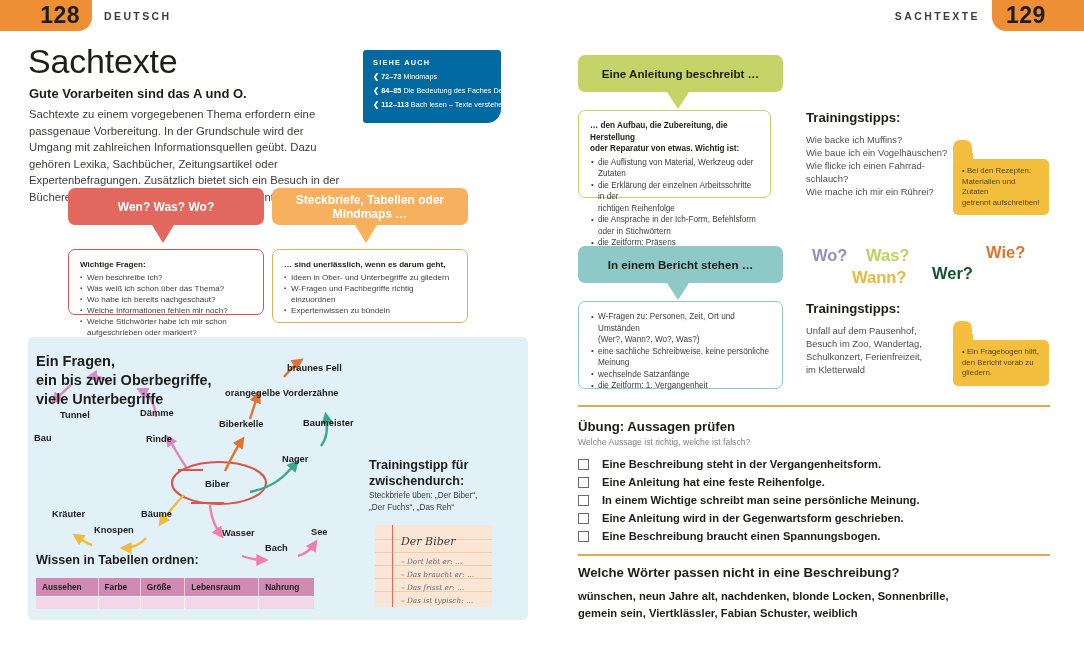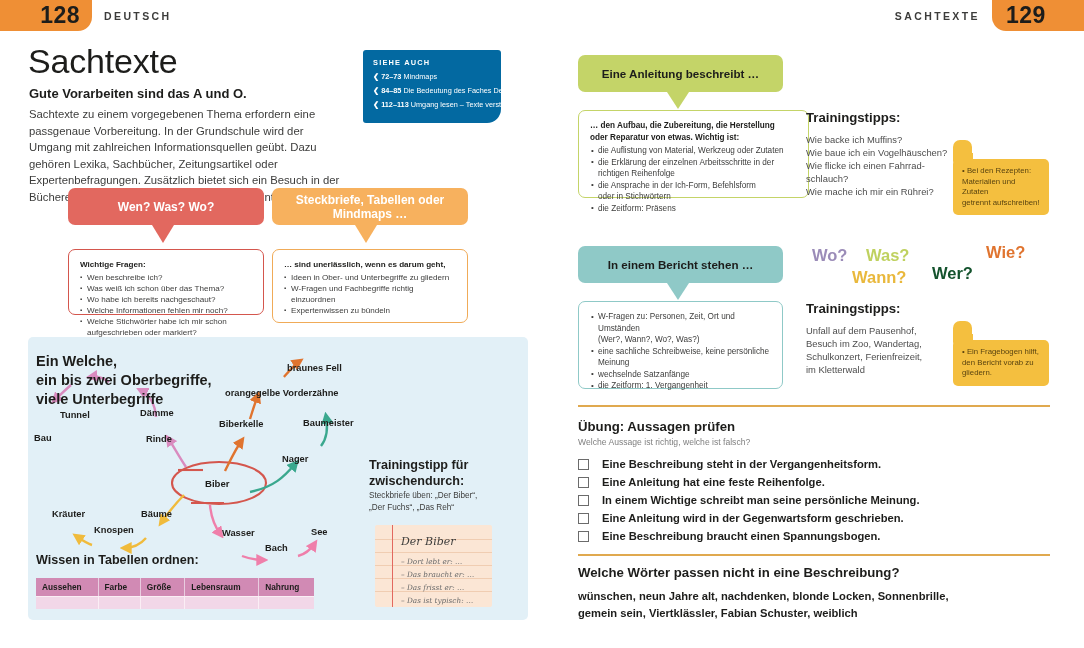--- a/index.html
+++ b/index.html
@@ -183,21 +183,21 @@
   .r-arr-teal {
     position:absolute; left:667px; top:283px; width:0;height:0;
     border-left:11px solid transparent; border-right:11px solid transparent;
     border-top:17px solid #8fc9c7;
   }
   .r-arr-teal-stem { position:absolute; left:673px; top:283px; width:10px; height:8px; background:#8fc9c7;}
 
   .r-body {
     position:absolute; background:#fff; border-radius:7px; padding:9px 11px 9px 11px;
   }
-  .r-body.green { left:578px; top:110px; width:231px; height:88px; border:1.3px solid #c4d468; }
+  .r-body.green { left:578px; top:110px; width:193px; height:88px; border:1.3px solid #c4d468; }
   .r-body.teal  { left:578px; top:301px; width:205px; height:88px; border:1.3px solid #8fc9c7; }
   .r-body .bt { font-size:8.2px; font-weight:bold; color:#1d1d1b; line-height:11.5px; margin-bottom:2px;}
   .r-body ul { margin:0; padding:0; list-style:none; }
   .r-body li { font-size:8.2px; color:#3c3c3b; line-height:11.5px; padding-left:8px; position:relative; }
   .r-body li:before { content:"\2022"; position:absolute; left:1px; top:-0.5px; font-size:8px; color:#3c3c3b;}
   .r-body li.cont:before { content:""; }
 
   .tt-title { position:absolute; font-size:13.2px; font-weight:bold; color:#1d1d1b; }
   .tt-body  { position:absolute; font-size:9.4px; line-height:13px; color:#4d4d4d; }
 
@@ -252,21 +252,21 @@
     <div class="sa-row">
       <span class="sa-chev">❮</span><b>72–73</b>
       <span>Mindmaps</span>
     </div>
     <div class="sa-row">
       <span class="sa-chev">❮</span><b>84–85</b>
       <span>Die Bedeutung des Faches Deutsch</span>
     </div>
     <div class="sa-row">
       <span class="sa-chev">❮</span><b>112–113</b>
-      <span>Umgang lesen – Texte verstehen</span>
+      <span>Bach lesen – Texte verstehen</span>
     </div>
   </div>
 
   <div class="cal-head red">Wen? Was? Wo?</div>
   <div class="arr-red-stem"></div>
   <div class="arr-red"></div>
   <div class="cal-body red">
     <div class="bt">Wichtige Fragen:</div>
     <ul>
       <li>Wen beschreibe ich?</li>
@@ -340,21 +340,21 @@
     <path d="M222,82 C225,72 227,66 230,58" stroke="#e0742f" stroke-width="2.4" fill="none" marker-end="url(#ah-org)"></path>
 
     <path d="M256,40 C262,33 266,28 272,24" stroke="#e0742f" stroke-width="2.4" fill="none" marker-end="url(#ah-org)"></path>
 
     <path d="M222,155 C246,150 256,140 268,126" stroke="#3aa88e" stroke-width="2.4" fill="none" marker-end="url(#ah-teal)"></path>
 
     <path d="M293,109 C300,100 300,90 298,79" stroke="#3aa88e" stroke-width="2.4" fill="none" marker-end="url(#ah-teal)"></path>
   </svg>
 
   <div class="mm-title">
-    <div>Ein Welche,</div>
+    <div>Ein Fragen,</div>
     <div>ein bis zwei Oberbegriffe,</div>
     <div>viele Unterbegriffe</div>
   </div>
 
   <div class="mm-center" style="left:205px; top:478px;">Biber</div>
 
   <div class="mm-node" style="left:287px; top:363px;">braunes Fell</div>
   <div class="mm-node" style="left:225px; top:388px;">orangegelbe Vorderzähne</div>
   <div class="mm-node" style="left:219px; top:419px;">Biberkelle</div>
   <div class="mm-node" style="left:303px; top:418px;">Baumeister</div>

